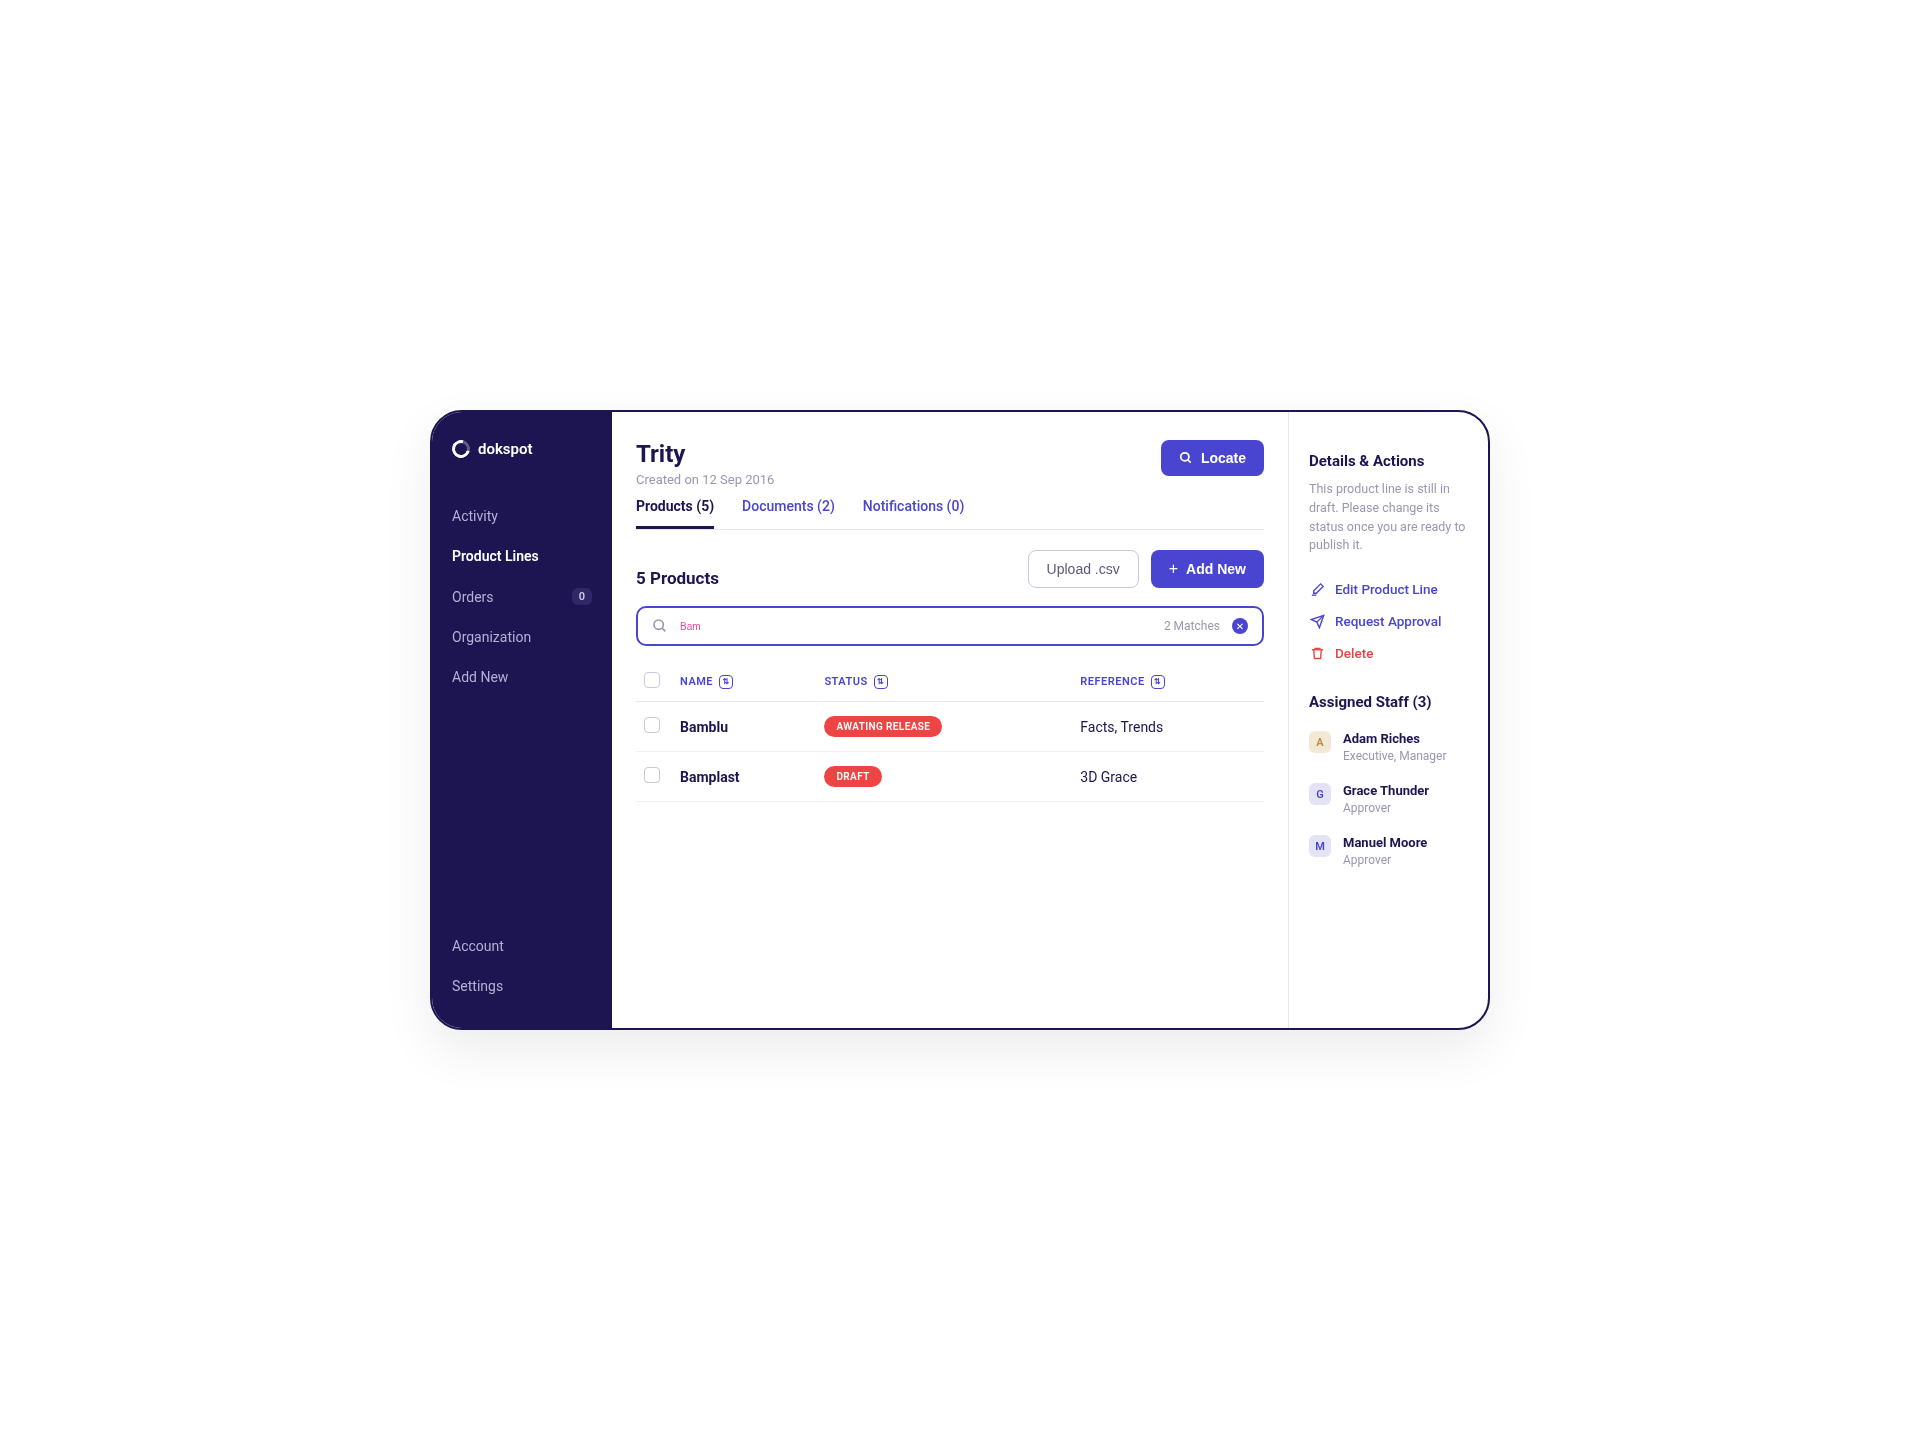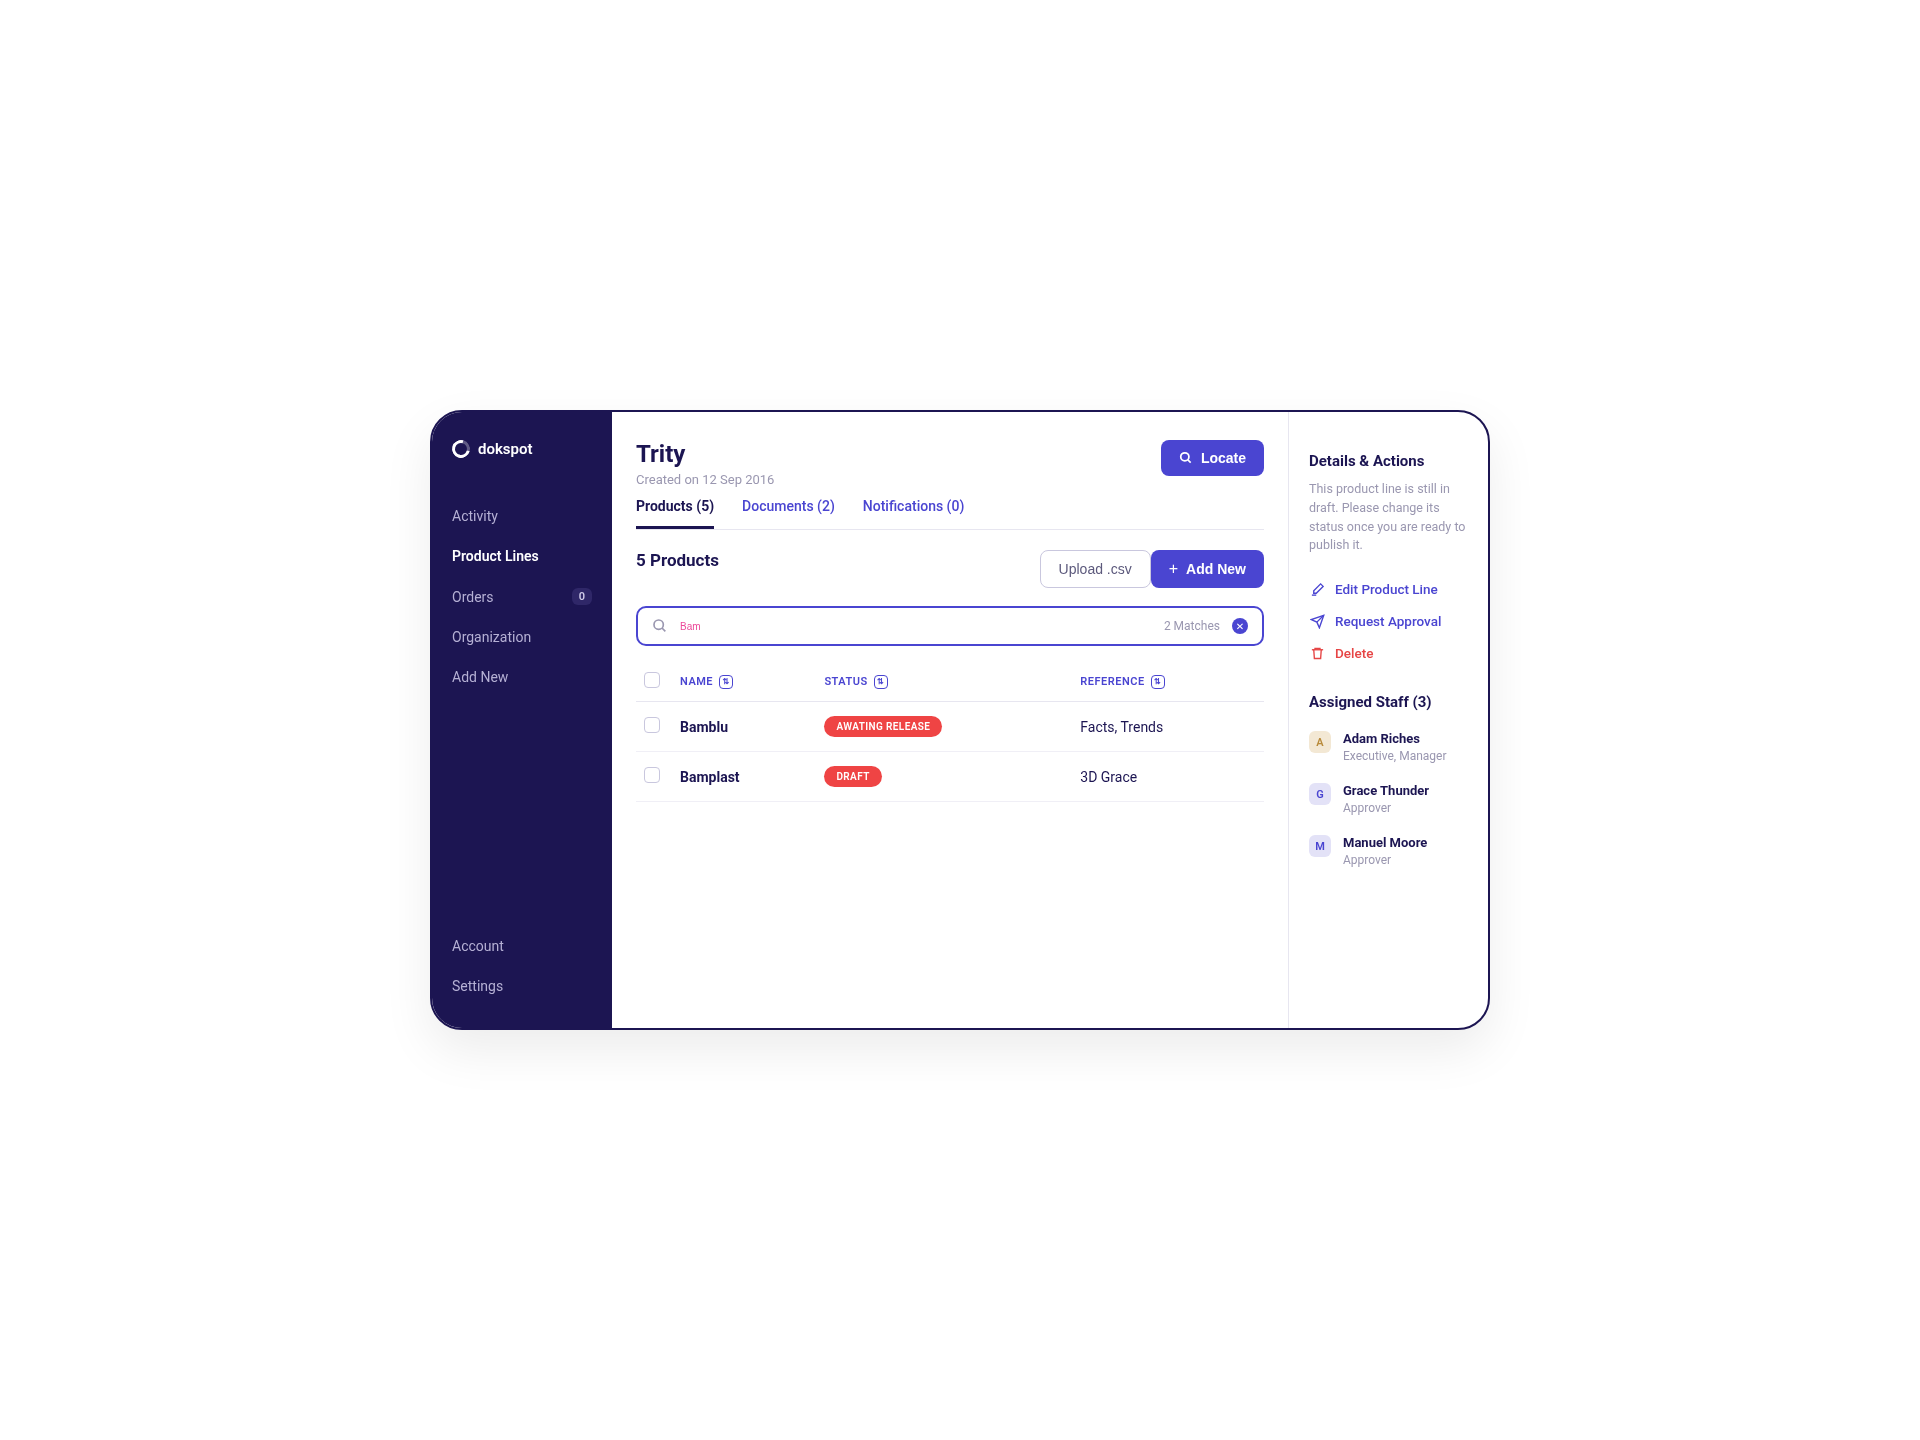--- a/index.html
+++ b/index.html
@@ -87,23 +87,23 @@
     font-weight: 600; cursor: pointer; border: none;
   }
   .btn-primary { background: #4a45d1; color: #fff; }
   .btn-outline { background: #fff; border: 1.5px solid #c9c7de; color: #5c597c; font-weight: 500; }
   .tabs { display: flex; gap: 28px; border-bottom: 1px solid #e7e6f0; margin-bottom: 20px; }
   .tab {
     padding: 0 0 12px 0; font-size: 14px; color: #4a45d1; cursor: pointer;
     border-bottom: 3px solid transparent; font-weight: 500;
   }
   .tab.active { color: #1c1552; font-weight: 700; border-bottom-color: #1c1552; }
-  .section-header { display: flex; justify-content: space-between; align-items: flex-start; margin-bottom: 18px; }
+  .section-header { display: flex; justify-content: space-between; align-items: flex-end; margin-bottom: 18px; }
   .section-title { font-size: 17px; font-weight: 700; color: #1c1552; }
-  .section-actions { display: flex; }
+  .section-actions { display: flex; gap: 12px; }
   .search-wrap {
     border: 2px solid #4a45d1; border-radius: 10px; padding: 10px 14px;
     display: flex; align-items: center; gap: 12px; margin-bottom: 16px;
   }
   .search-wrap input {
     flex: 1; border: none; outline: none; font-size: 10px; color: #ec4899;
     font-weight: 500; background: transparent;
   }
   .search-matches { font-size: 12px; color: #9a97b0; }
   .clear-icon {

